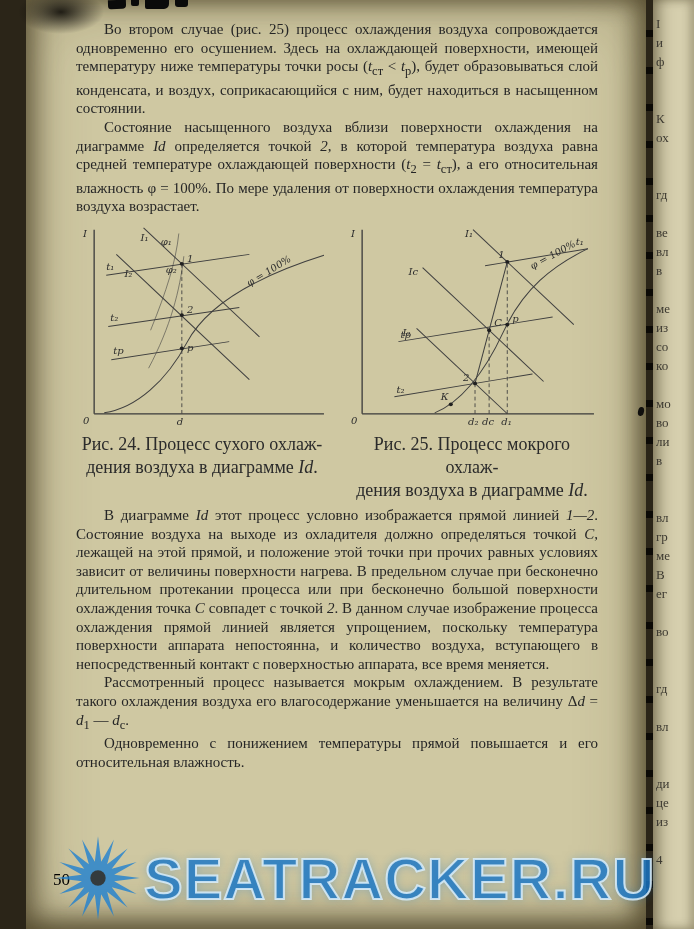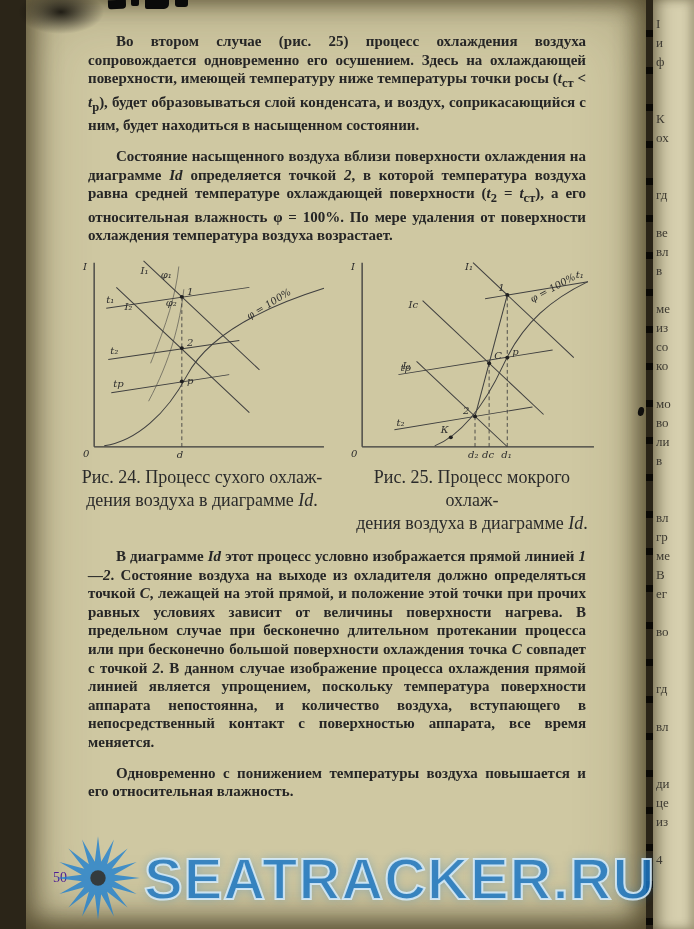--- a/index.html
+++ b/index.html
@@ -10,34 +10,34 @@
                    inset -12px 0 22px rgba(45,35,12,.45), inset 0 -14px 24px rgba(45,35,12,.3);}
   .corner-blob{position:absolute;left:18px;top:-10px;width:86px;height:44px;z-index:2;
         background:radial-gradient(closest-side,rgba(8,6,3,.85),rgba(8,6,3,0));}
   .mark{position:absolute;top:0;background:#0a0a0a;z-index:2;}
   .m1{left:82px;width:18px;height:9px;border-radius:0 0 4px 3px;transform:rotate(-2deg);}
   .m2{left:105px;width:8px;height:6px;border-radius:0 0 2px 2px;}
   .m3{left:119px;width:24px;height:9px;border-radius:0 0 5px 2px;}
   .m4{left:149px;width:13px;height:7px;border-radius:0 0 3px 3px;}
   .text-col{position:absolute;left:50px;top:20px;width:522px;color:var(--ink,#262626);
         font-size:15px;line-height:18.6px;text-align:justify;}
-  .text-col p{margin:12px;text-indent:28px;font-weight:bold;}
+  .text-col p{margin:0;text-indent:28px;}
   .figures-row{display:flex;justify-content:space-between;margin:8px 0 4px;}
   figure{margin:0;width:252px;}
   .diagram{display:block;width:252px;height:204px;}
   figcaption{font-size:18px;line-height:1.28;text-align:center;margin-top:5px;color:#2b2b2b;}
   .ax{stroke:#3a3a3a;stroke-width:1.3;fill:none;}
   .ln{stroke:#3f3f3f;stroke-width:1;fill:none;}
   .thin{stroke-width:.7;opacity:.85;}
   .dash{stroke:#3f3f3f;stroke-width:.9;stroke-dasharray:4 3;fill:none;}
   svg text{font-family:"DejaVu Serif",serif;font-size:10px;font-style:italic;fill:#2d2d2d;}
   svg circle{fill:#1f1f1f;}
   .ink-dot{position:absolute;left:612px;top:407px;width:6px;height:9px;background:#100f0d;
         border-radius:50%;transform:rotate(12deg);}
-  .page-number{position:absolute;left:27px;top:870px;font-size:14px;color:#4c1d95;}
+  .page-number{position:absolute;left:27px;top:870px;font-size:17px;color:#000000;}
   .gutter{position:absolute;left:646px;top:0;width:7px;height:929px;background:
         repeating-linear-gradient(to bottom,rgba(0,0,0,0) 0 30px,#0b0905 30px 37px);}
   .right-strip{position:absolute;left:653px;top:0;width:41px;height:929px;background:#d6cfae;
         box-shadow:inset 12px 0 16px -7px rgba(50,40,15,.55), inset -4px 0 8px rgba(50,40,15,.3);}
   .fragments{white-space:pre-line;font-size:13px;line-height:19px;color:#3c3930;
         padding:14px 0 0 3px;font-family:"Liberation Serif",serif;}
   .watermark{position:absolute;left:54px;top:834px;display:flex;align-items:center;z-index:6;}
   .wm-logo{width:88px;height:88px;margin-right:2px;opacity:.88;flex:none;}
   .wm-text{font-family:"Liberation Sans",sans-serif;font-weight:700;font-size:58px;
         letter-spacing:1px;color:rgba(24,118,199,.78);
@@ -132,21 +132,22 @@
             <text x="121" y="212">d₂</text>
             <text x="135" y="212">dс</text>
             <text x="154" y="212">d₁</text>
           </svg>
           <figcaption>Рис. 25. Процесс мокрого охлаж-<br>дения воздуха в диаграмме <i>Id</i>.</figcaption>
         </figure>
 
       </div>
 
       <p>В диаграмме <i>Id</i> этот процесс условно изображается прямой линией <i>1—2</i>. Состояние воздуха на выходе из охладителя должно определяться точкой <i>С</i>, лежащей на этой прямой, и положение этой точки при прочих равных условиях зависит от величины поверхности нагрева. В предельном случае при бесконечно длительном протекании процесса или при бесконечно большой поверхности охлаждения точка <i>С</i> совпадет с точкой <i>2</i>. В данном случае изображение процесса охлаждения прямой линией является упрощением, поскольку температура поверхности аппарата непостоянна, и количество воздуха, вступающего в непосредственный контакт с поверхностью аппарата, все время меняется.</p>
-      <p>Одновременно с понижением температуры воздуха повышается и его относительная влажность.</p>
+      <p>Рассмотренный процесс называется мокрым охлаждением. В результате такого охлаждения воздуха его влагосодержание уменьшается на величину Δ<i>d</i> = <i>d</i><sub>1</sub> — <i>d</i><sub>с</sub>.</p>
+      <p>Одновременно с понижением температуры прямой повышается и его относительная влажность.</p>
     </div>
 
     <div class="ink-dot"></div>
     <div class="page-number">50</div>
   </div>
 
   <div class="corner-blob"></div>
   <div class="gutter"></div>
 
   <div class="right-strip">

